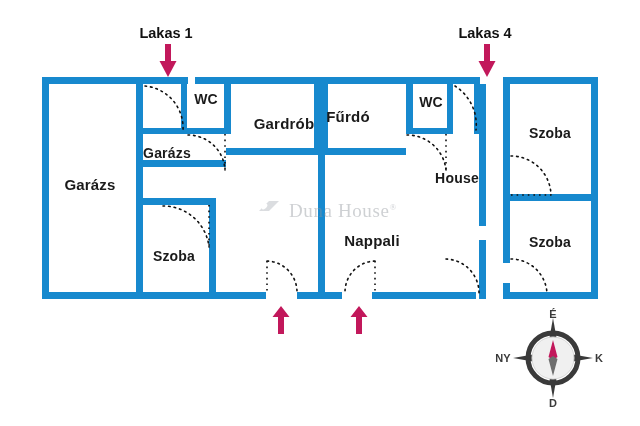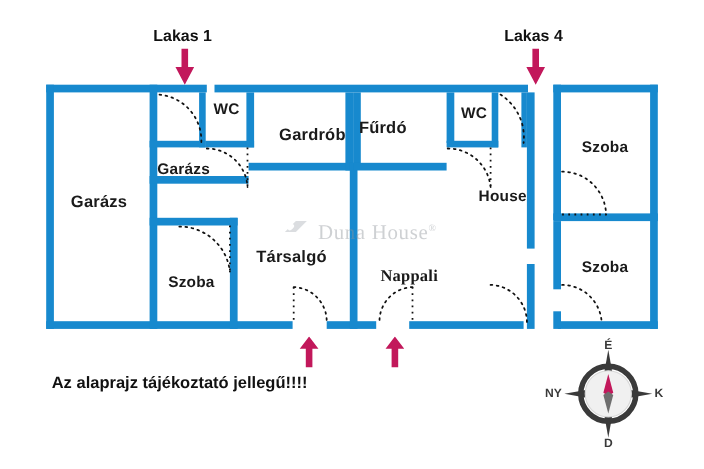--- a/index.html
+++ b/index.html
@@ -238,22 +238,21 @@
   </div>
 
   <div class="room-label rl-lg" style="left:90px;  top:184px;">Garázs</div>
   <div class="room-label rl-md" style="left:206px; top:99px;">WC</div>
   <div class="room-label rl-md" style="left:167px; top:153px;">Garázs</div>
   <div class="room-label rl-lg" style="left:284px; top:123px;">Gardrób</div>
   <div class="room-label rl-lg" style="left:348px; top:116px;">Fűrdó</div>
   <div class="room-label rl-md" style="left:431px; top:102px;">WC</div>
   <div class="room-label rl-md" style="left:457px; top:178px;">House</div>
   <div class="room-label rl-md" style="left:174px; top:256px;">Szoba</div>
-  <div class="room-label rl-lg" style="left:265px; top:234px;">Társalgó</div>
-  <div class="room-label rl-lg" style="left:372px; top:252px;font-family:Liberation Serif, serif;">Nappali</div>
+  <div class="room-label rl-lg" style="left:372px; top:240px;">Nappali</div>
   <div class="room-label rl-md" style="left:550px; top:133px;">Szoba</div>
   <div class="room-label rl-md" style="left:550px; top:242px;">Szoba</div>
 
   <div id="watermark" style="left:256px; top:198px;">
     <span>
       <svg width="26" height="20" viewBox="0 0 26 20">
         <path d="M3 13 L13 3 L23 3 L13 13 Z" fill="#aab0b7"></path>
         <ellipse cx="8.5" cy="8.5" rx="3.4" ry="2.1" transform="rotate(-45 8.5 8.5)" fill="#ffffff"></ellipse>
       </svg>
     </span>
@@ -275,15 +274,14 @@
         <polygon points="48,30 52.5,47 48,50 43.5,47" fill="#c2185b"></polygon>
         <polygon points="48,66 52.5,49 48,46 43.5,49" fill="#6e6e6e"></polygon>
       </g>
     </svg>
     <span class="c-letter" style="left:48px; top:4px;">É</span>
     <span class="c-letter" style="left:48px; top:93px;">D</span>
     <span class="c-letter" style="left:94px; top:48px;">K</span>
     <span class="c-letter" style="left:-2px; top:48px;">NY</span>
   </div>
 
-  <div class="note" style="left:47px; top:340px;">Az alaprajz tájékoztató jellegű!!!!</div>
 
 </div>
 
 </body></html>

